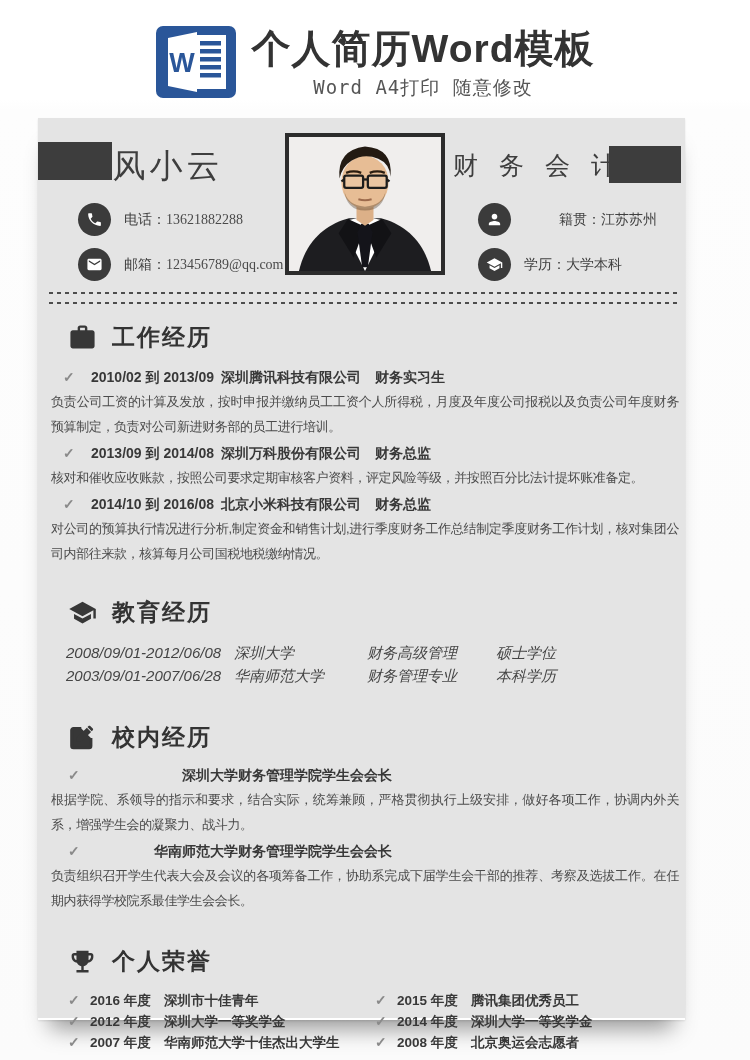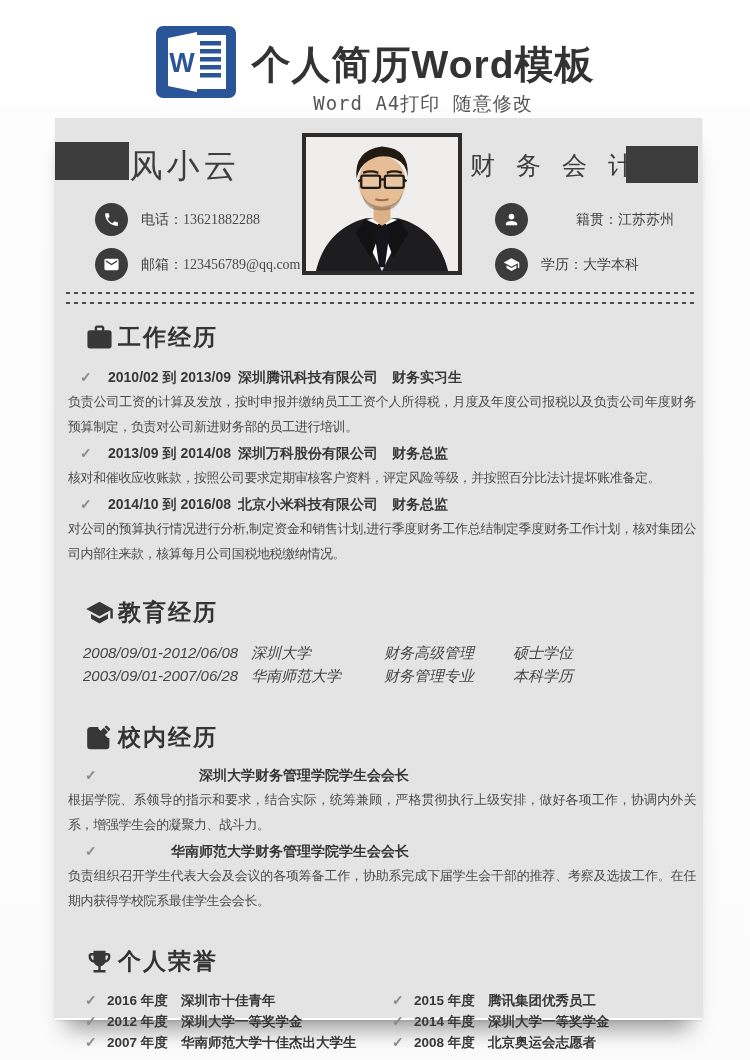--- a/index.html
+++ b/index.html
@@ -12,26 +12,26 @@
   }
   .stage { position:relative; width:750px; height:1060px; overflow:hidden;
            background:linear-gradient(#ffffff 0 100px, #fdfdfd 110px, #fbfbfb 100%); }
 
   
   .page-header { position:absolute; top:0; left:0; width:750px; height:118px;
                  display:flex; align-items:flex-start; justify-content:center; }
   .ph-inner { display:flex; align-items:flex-start; gap:16px; margin-top:26px; }
   .word-logo { width:80px; height:72px; display:block; }
   .ph-text { display:flex; flex-direction:column; align-items:center; }
-  .page-title { font-size:39px; font-weight:bold; color:#333; letter-spacing:1px; line-height:46px;margin-top:16px; }
+  .page-title { font-size:39px; font-weight:bold; color:#333; letter-spacing:1px; line-height:46px; }
   .page-subtitle { font-family:"DejaVu Sans Mono", monospace; font-size:19px; color:#565656;
                    letter-spacing:1px; margin-top:3px; }
 
   
-  .card { position:absolute; left:55px; top:118px; width:647px; height:902px;
+  .card { position:absolute; left:38px; top:118px; width:647px; height:902px;
           background:#e4e4e4;
           border-bottom:2px solid #ffffff;
           box-shadow:0 1px 2px rgba(0,0,0,.10), 0 20px 22px -12px rgba(0,0,0,.42); }
 
   
   .banner { position:absolute; background:#3d3d3d; }
   .banner-left  { left:0;     top:24px; width:74px; height:38px; }
   .banner-right { left:571px; top:28px; width:72px; height:37px; }
   .name { position:absolute; left:40px; top:26px; width:180px; text-align:center;
           font-size:33px; letter-spacing:4px; color:#3e3e3e; }
@@ -53,21 +53,21 @@
   .ctext { margin-left:13px; font-size:14px; color:#3f3f3f; white-space:nowrap; }
   .cval  { font-family:"Liberation Serif", serif; font-size:14px; color:#4a4a4a; }
 
   
   .divider { position:absolute; left:11px; right:5px; top:174px; }
   .dash-line { height:2px; margin-bottom:8px;
                background:repeating-linear-gradient(90deg,#4d4d4d 0 4px, transparent 4px 8px); }
 
   
   .sections { position:absolute; top:196px; left:0; width:100%; }
-  .sec-title { display:flex; align-items:center; gap:4px; padding-left:30px;text-align:right; }
+  .sec-title { display:flex; align-items:center; gap:15px; padding-left:30px;text-align:right; }
   .sec-title svg { width:29px; height:29px; fill:#373737; flex:0 0 29px; }
   .sec-title .t { font-size:23px; font-weight:bold; color:#333; letter-spacing:2px; }
 
   .check { color:#8a8a8a; font-size:14px; flex:0 0 22px; }
   .entry-head { display:flex; align-items:baseline; padding-left:25px;
                 font-size:14px; font-weight:bold; color:#383838; line-height:22px; }
   .entry-head .check { flex:0 0 28px; }
   .eh-date { flex:0 0 130px; }
   .eh-co   { flex:0 0 154px; }
   .desc { padding:1px 6px 0 13px; font-size:13px; letter-spacing:-0.4px;

